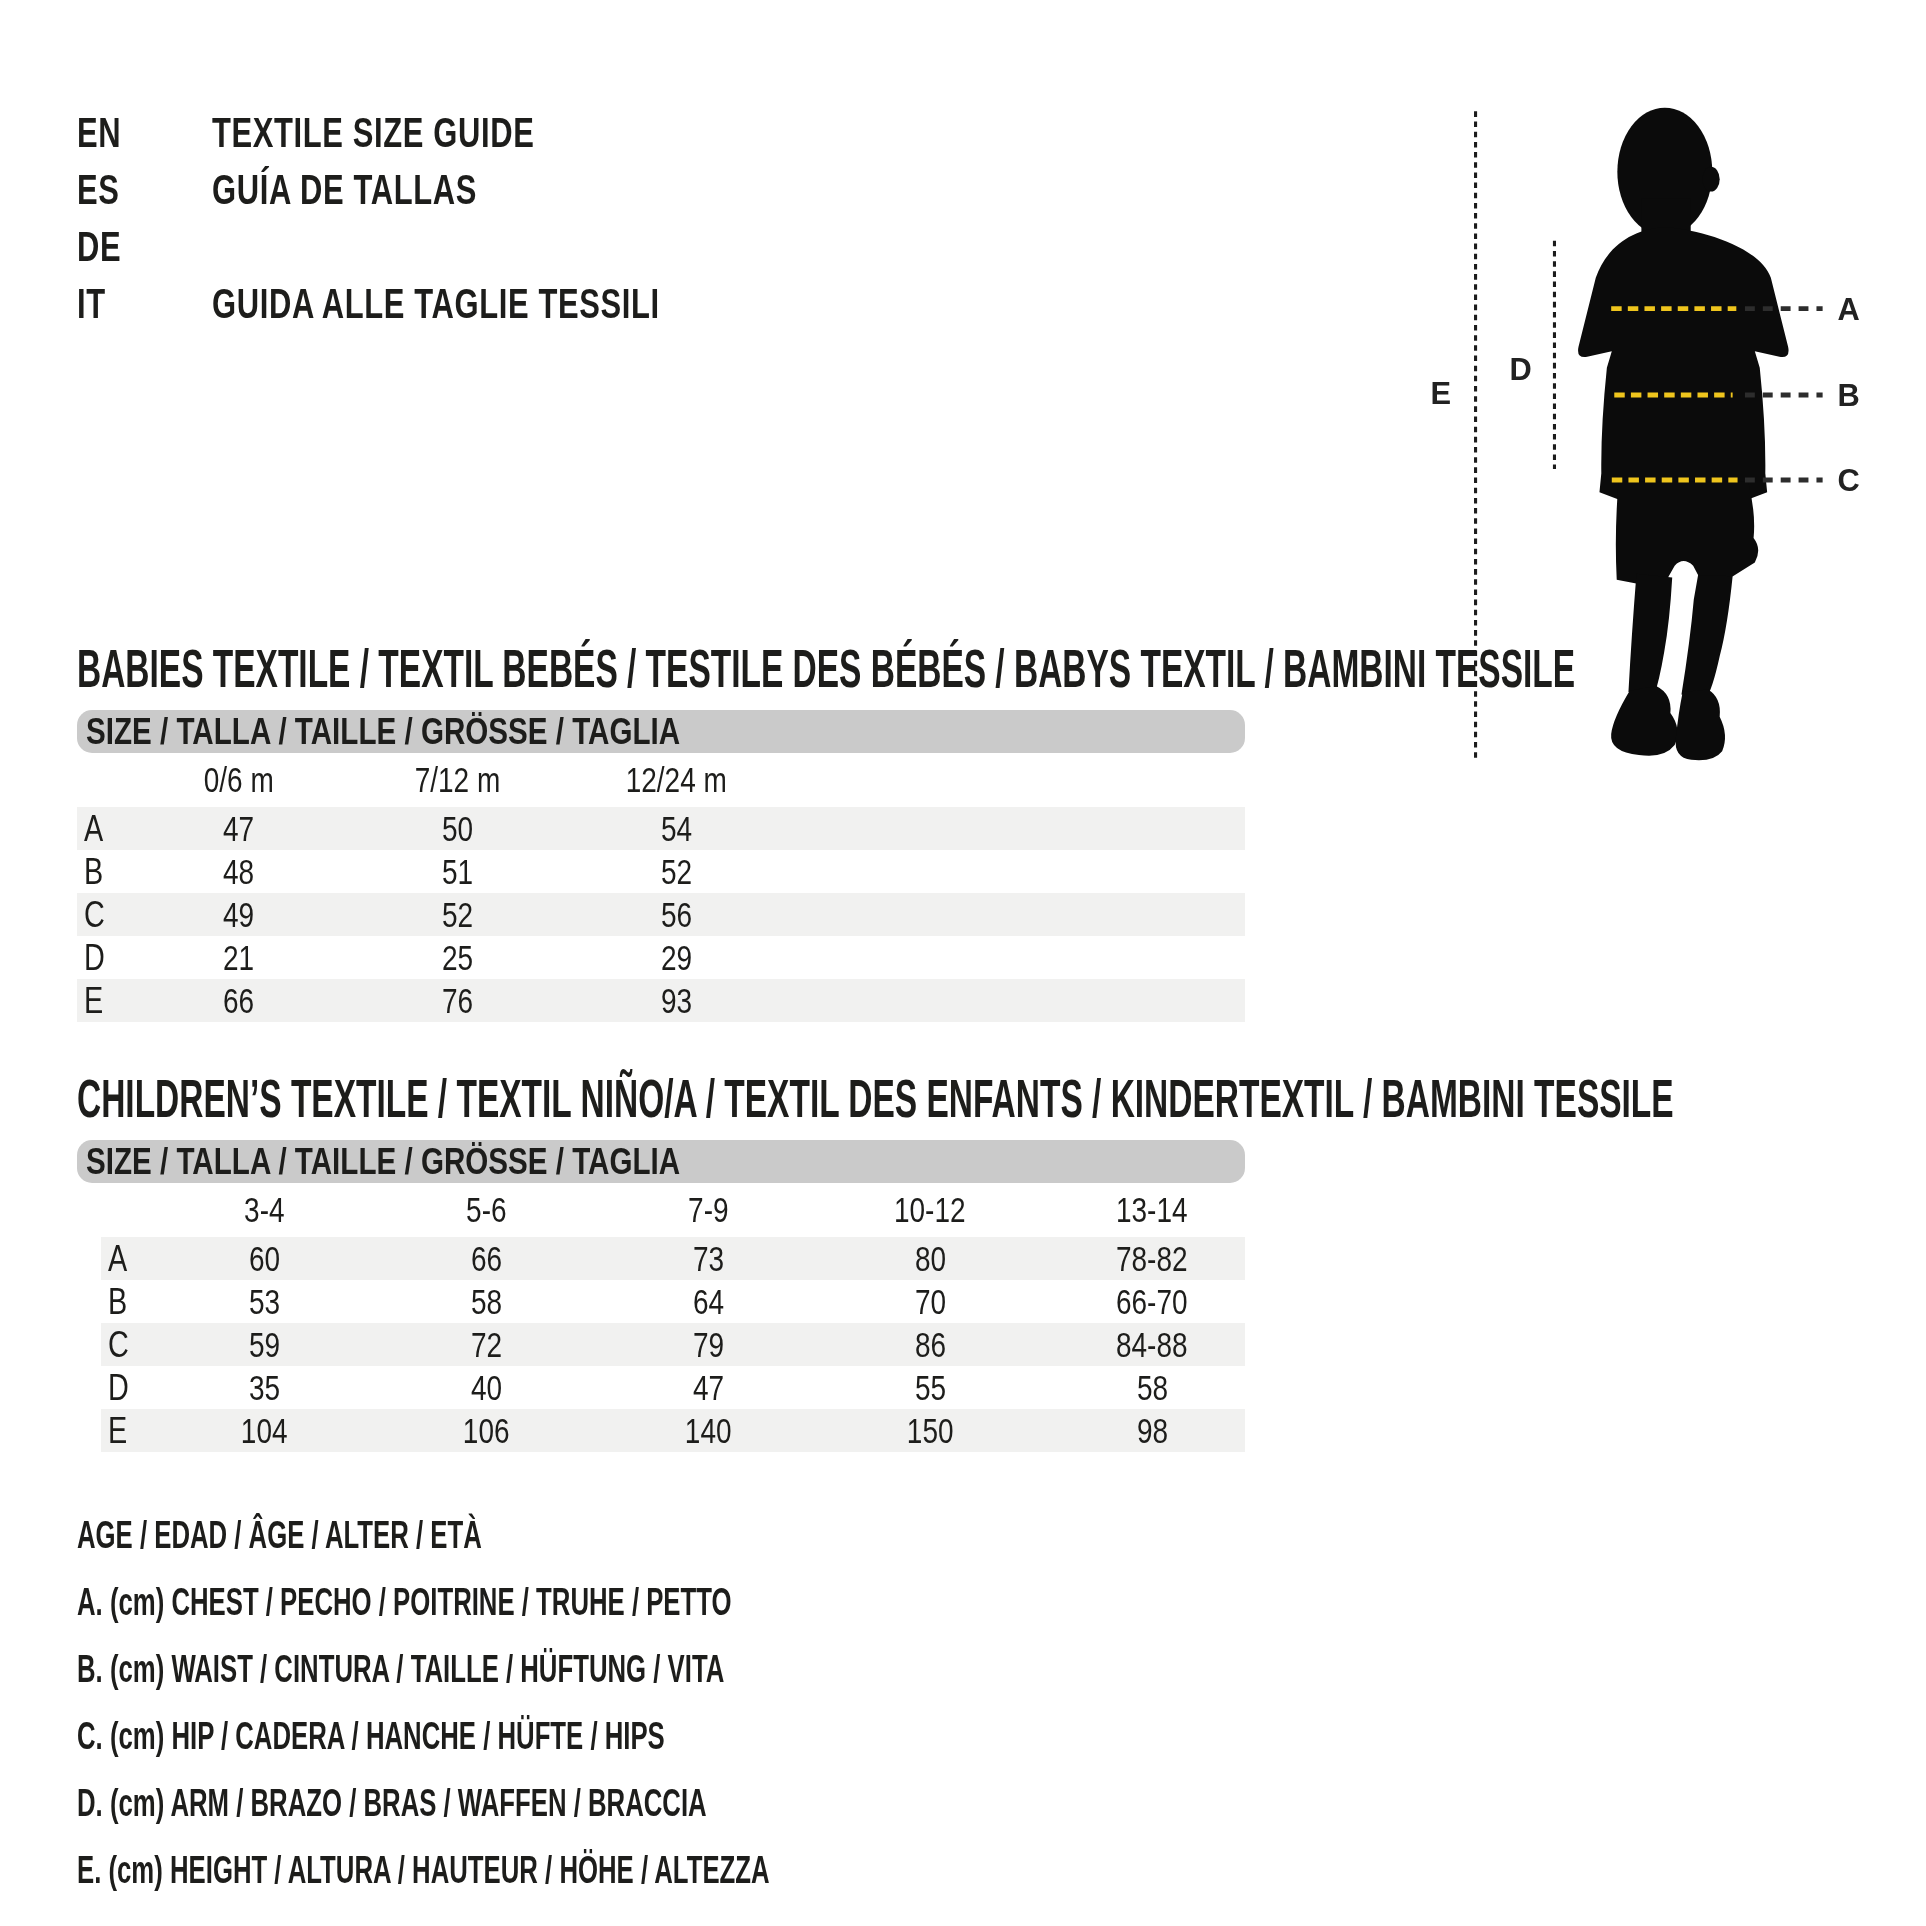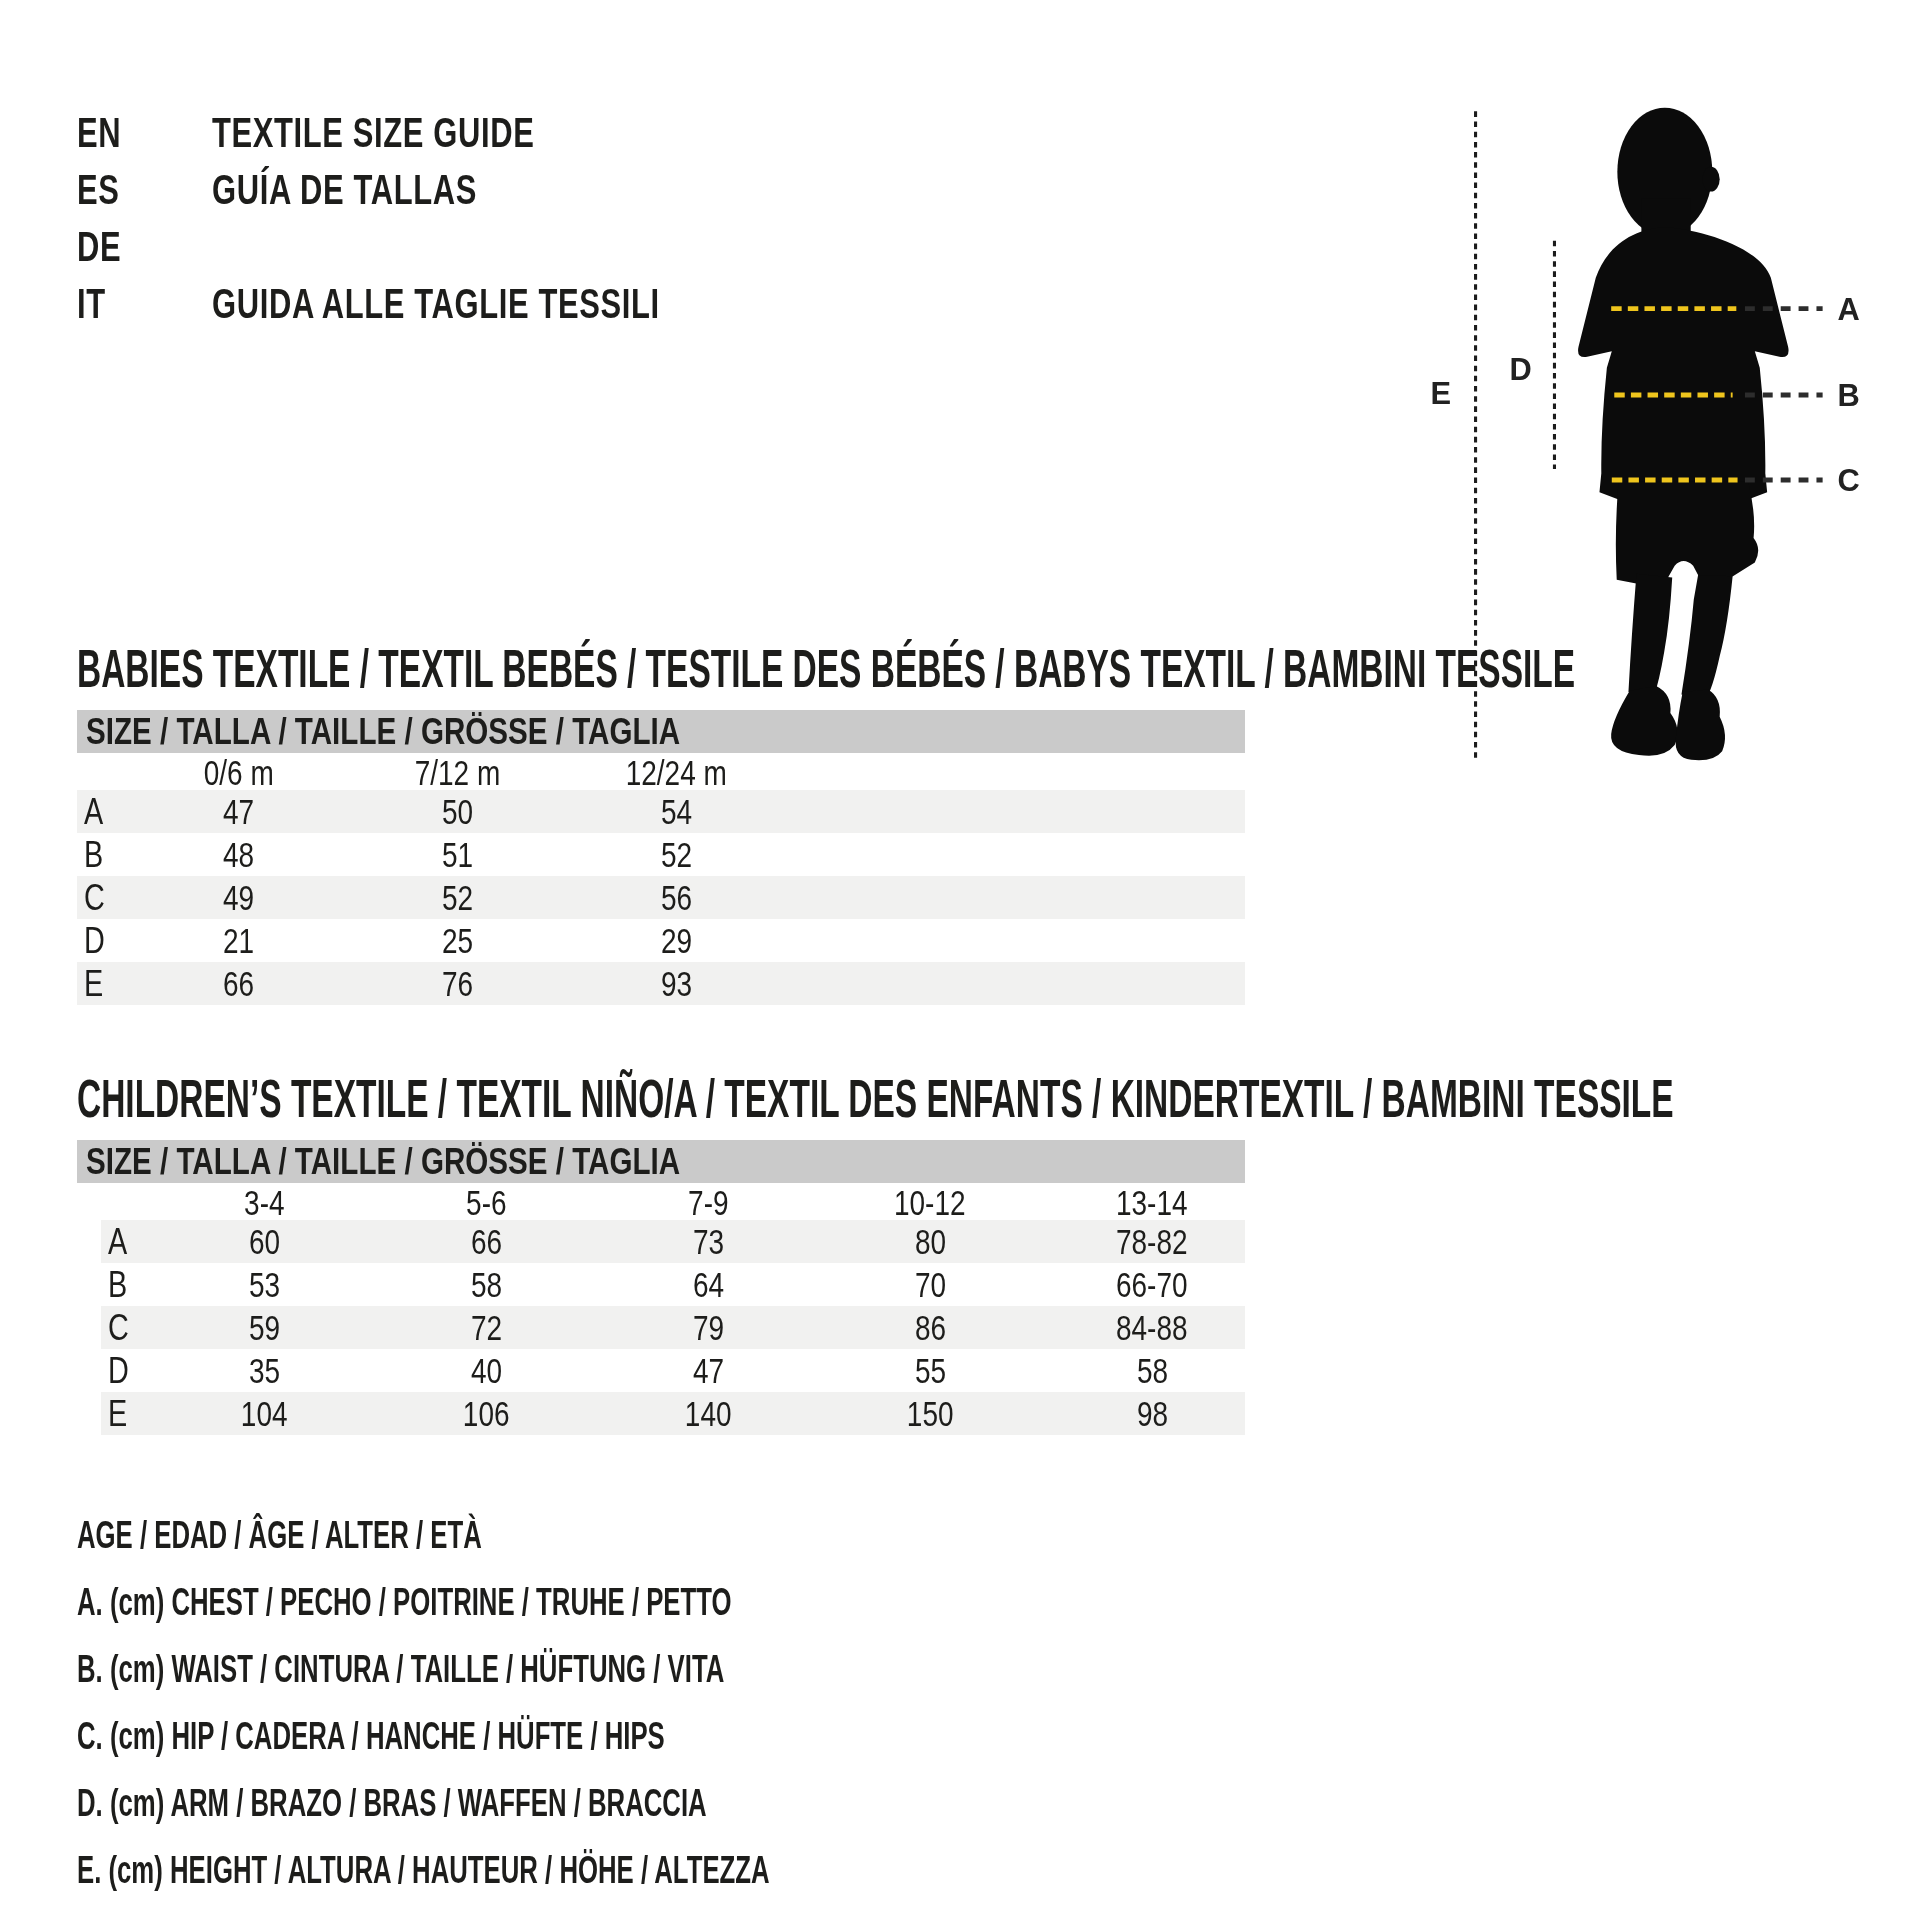--- a/index.html
+++ b/index.html
@@ -42,25 +42,25 @@
 
   
   .section-title { position: absolute; left: 77px; line-height: 62px; }
   .title-babies   { top: 637px; }
   .title-children { top: 1067px; }
 
   
   .size-table { position: absolute; left: 77px; width: 1168px; }
   .table-babies   { top: 710px; }
   .table-children { top: 1140px; }
-  .size-bar { height: 43px; background: #cacaca; display: flex; align-items: center; padding-left: 8.6px; }
+  .size-bar { height: 43px; background: #cacaca; display: flex; align-items: center; padding-left: 8.6px; border-radius: 15px; }
   .thead-row, .trow { display: grid; align-items: center; }
   .cols3 { grid-template-columns: 52px 219px 219px 219px; }
   .cols5 { grid-template-columns: 52px 222px 222px 222px 222px 222px; margin-left: 24px; }
-  .thead-row { height: 37px; }
+  .thead-row { height: 54px; }
   .trow { height: 43px; }
   .trow.stripe { background: #f1f1f0; }
   .th, .td { text-align: center; }
   .rl { padding-left: 7.4px; }
 
   
   .legend { position: absolute; left: 77px; top: 1490px; }
   .legend-line { height: 67px; display: flex; align-items: flex-end; }
 </style>
 </head>

